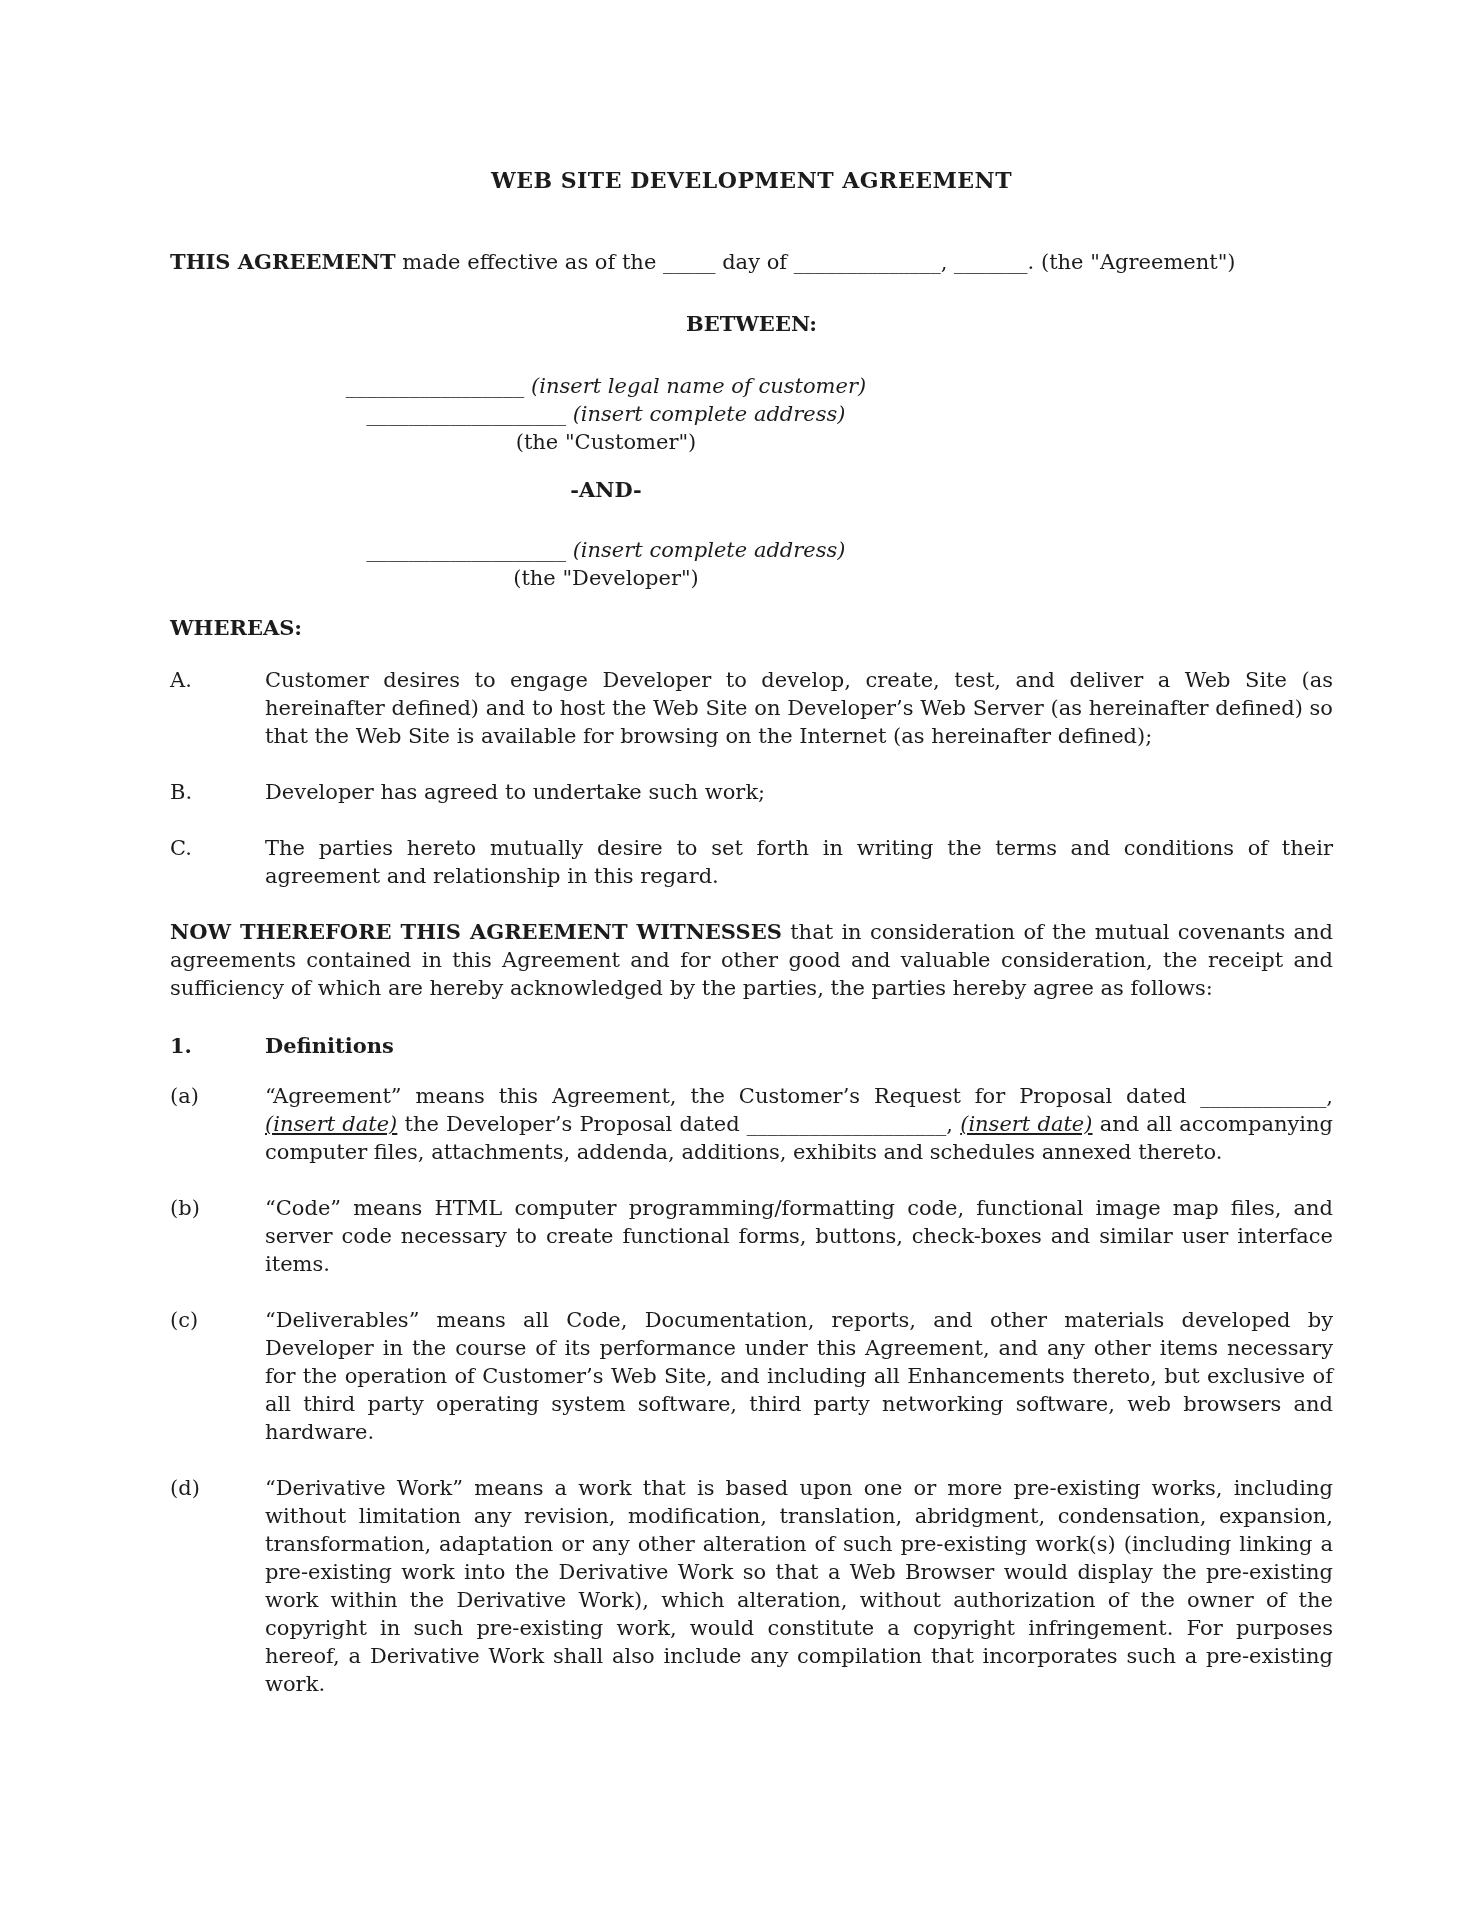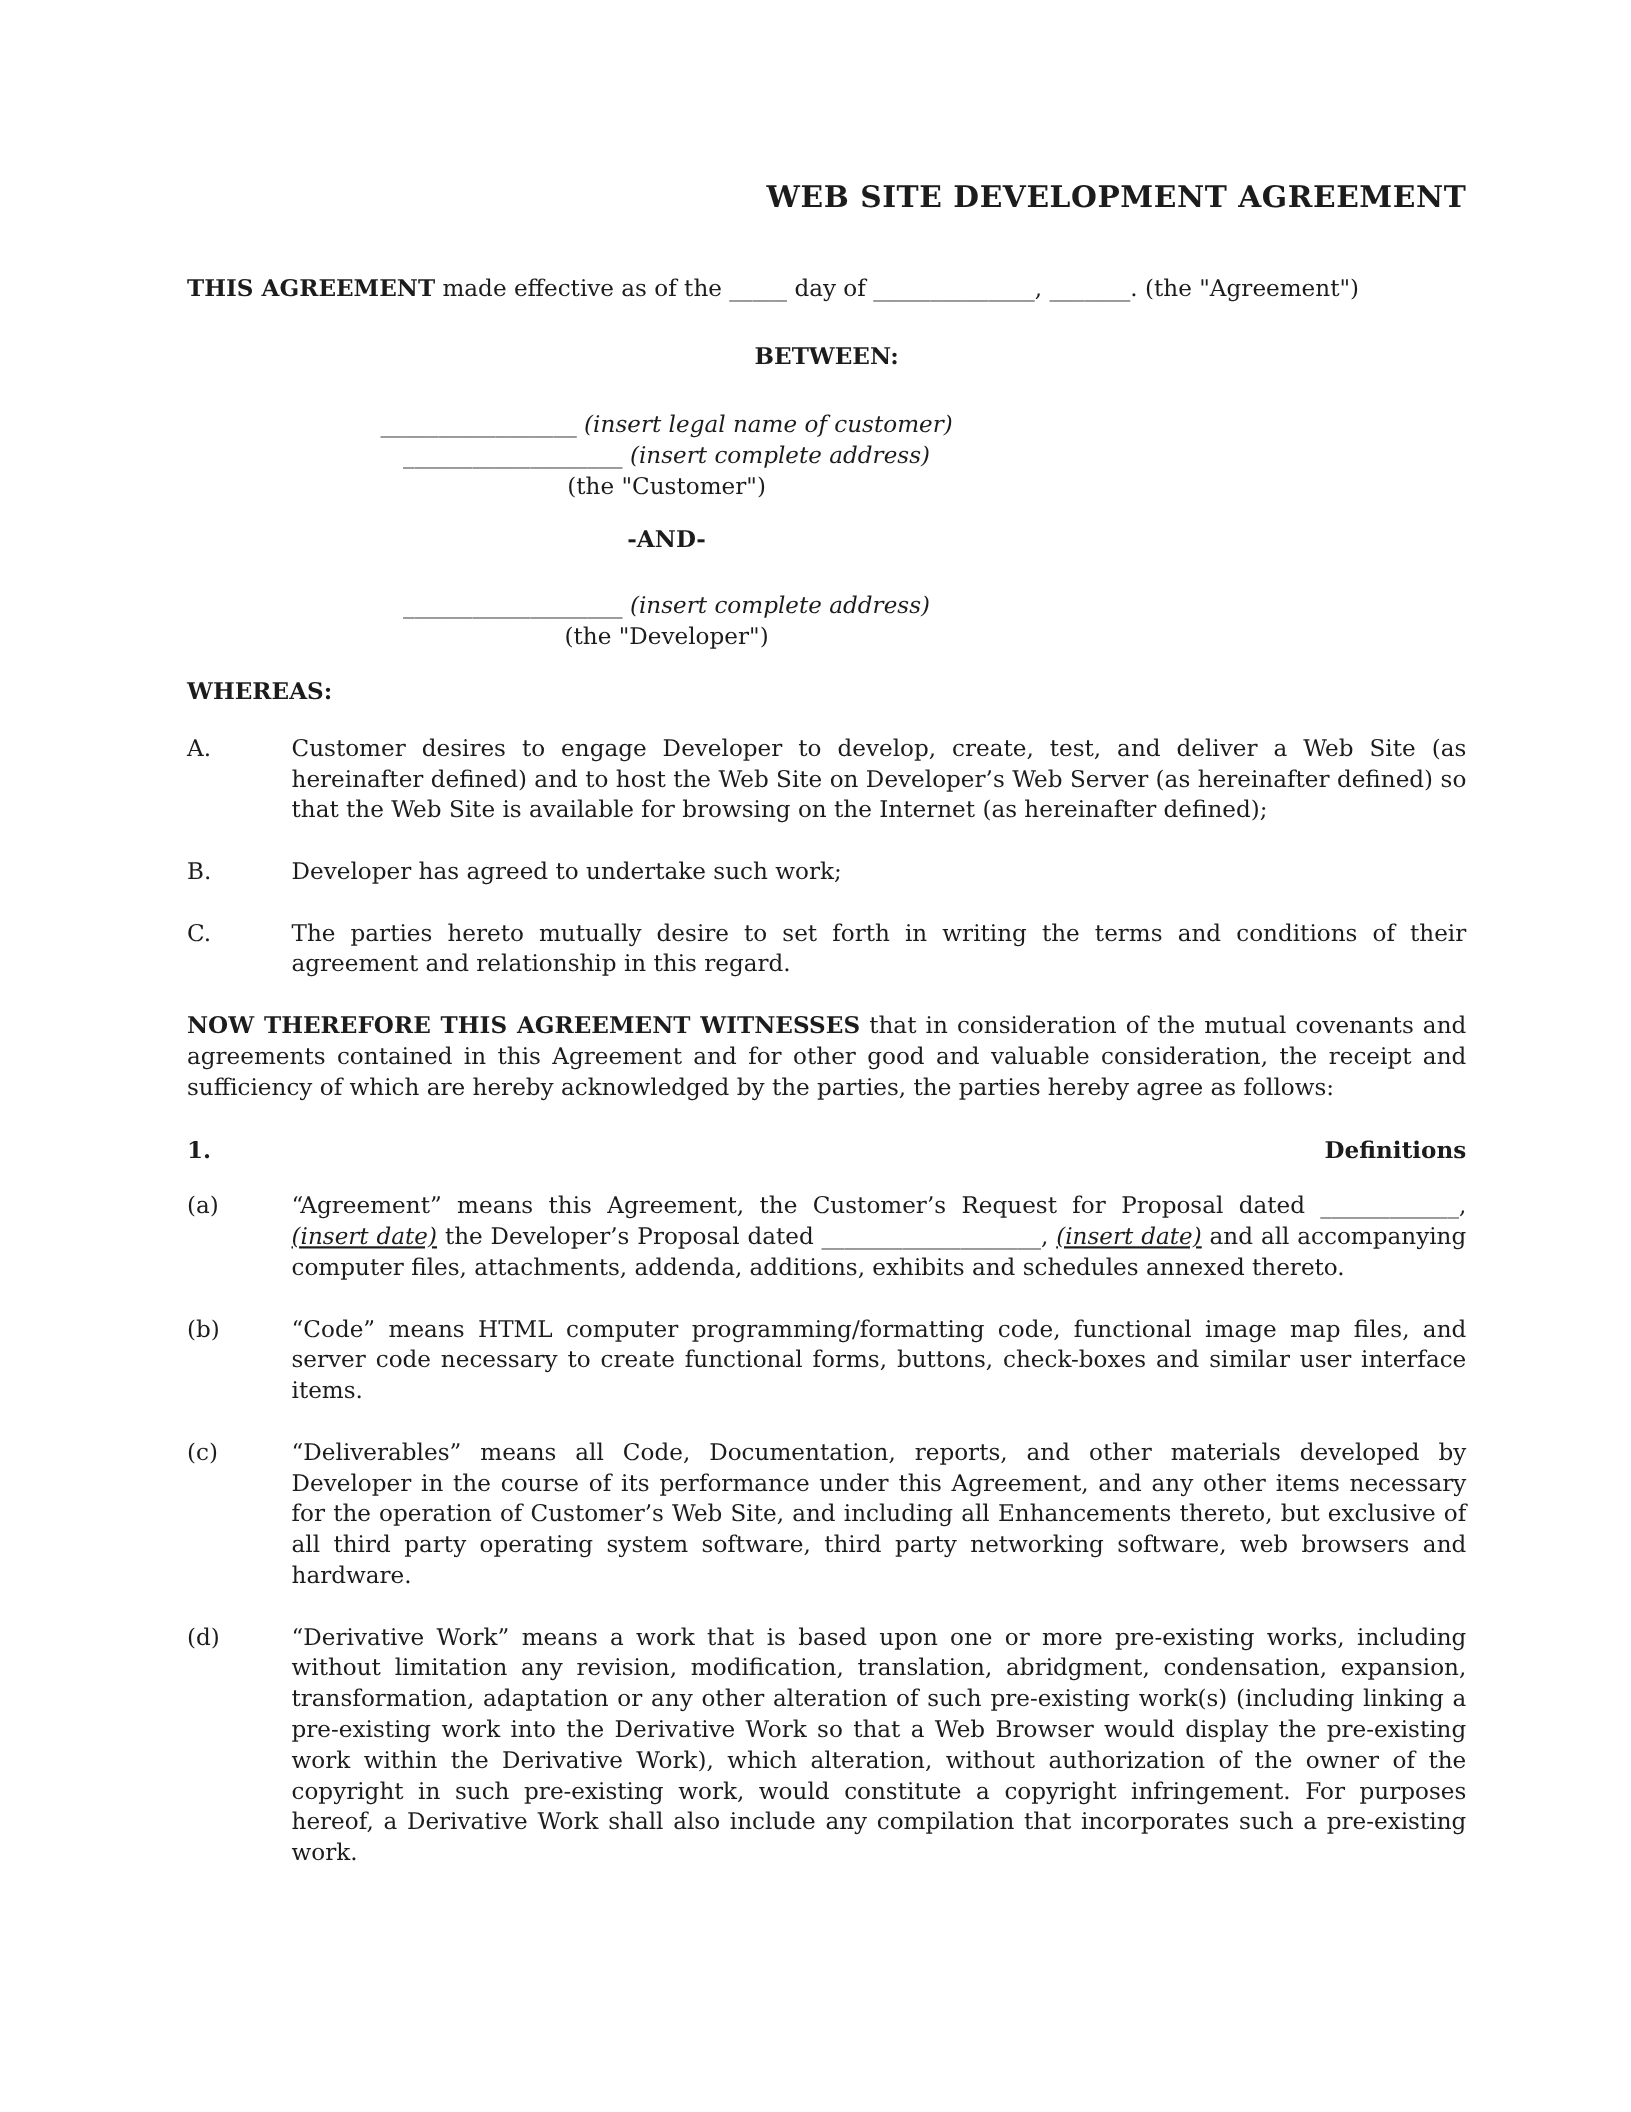--- a/index.html
+++ b/index.html
@@ -9,23 +9,23 @@
     height: 1920px;
     overflow: hidden;
     font-family: "DejaVu Serif", "Liberation Serif", serif;
     font-size: 21px;
     line-height: 28px;
     color: #1c1c1c;
   }
   .page { padding: 164px 150px 0 170px; }
 
   .doc-title {
-    text-align: right;
+    text-align: center;
     font-weight: 700;
-    font-size: 27px;
+    font-size: 22px;
     line-height: 32px;
     letter-spacing: 0.5px;
     margin-bottom: 52px;
   }
   .intro { white-space: nowrap; margin-bottom: 34px; }
   .between { text-align: center; font-weight: 700; margin-bottom: 34px; }
 
   .party-wrap { width: 872px; text-align: center; }
   .party-wrap .line { line-height: 28px; }
   .blank { letter-spacing: 0; }
@@ -38,21 +38,21 @@
     margin: 20px 0 32px 0;
   }
   .customer-gap { margin-bottom: 20px; }
   .developer-gap { margin-bottom: 22px; }
 
   .whereas { font-weight: 700; margin-bottom: 24px; }
 
   .item { display: flex; margin-bottom: 28px; }
   .item-label { flex: 0 0 95px; }
   .item-body { flex: 1; text-align: justify; }
-  .item-body.no-justify { text-align: right; }
+  .item-body.no-justify { text-align: left; }
 
   .para-justify { text-align: justify; margin-bottom: 30px; }
   .section-head { margin-bottom: 22px; }
   .bold { font-weight: 700; }
   .italic { font-style: italic; text-decoration: underline; }
 </style>
 </head>
 <body>
 
 <div class="page">

